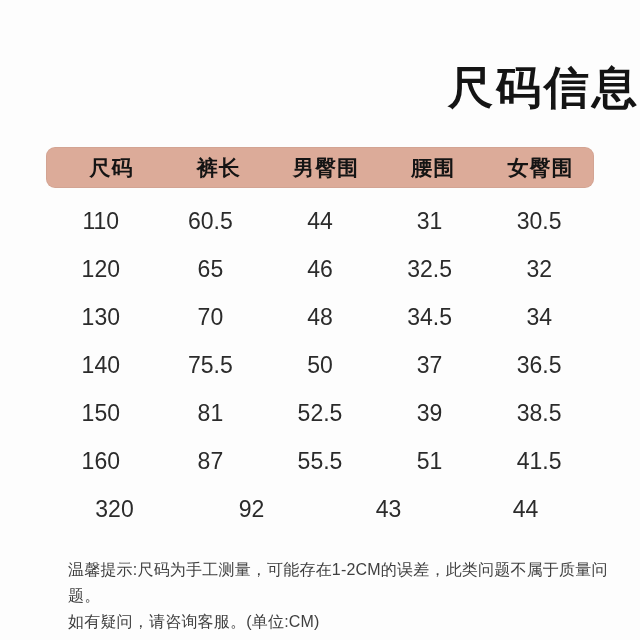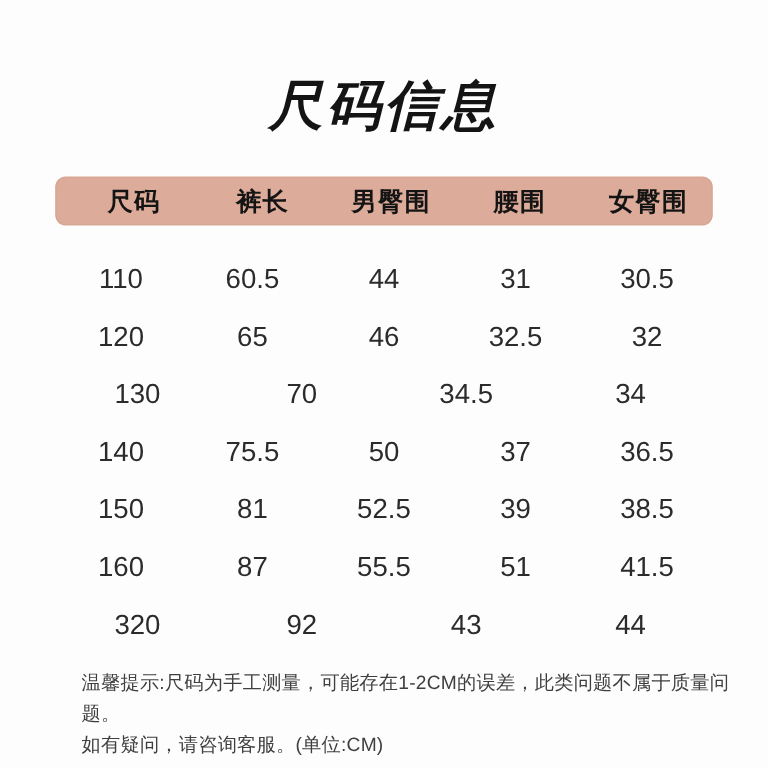--- a/index.html
+++ b/index.html
@@ -5,26 +5,25 @@
   html, body { margin: 0; padding: 0; }
   body {
     width: 640px; height: 640px;
     background: var(--page-bg, #fdfdfd);
     font-family: "Liberation Sans", "DejaVu Sans", sans-serif;
     overflow: hidden;
     position: relative;
   }
   .page-title {
     margin-top: 58px;
-    text-align: center;
+    text-align: right;
     font-size: 45px;
     font-weight: 700;
     letter-spacing: 3px;
     color: var(--title-color, #141414);
-    font-style: italic;
   }
   .size-table {
     width: 548px;
     margin: 29px auto 0 auto;
   }
   .header-row {
     height: 41px;
     display: flex;
     align-items: center;
     background: var(--header-bg, #dcab99);
@@ -39,21 +38,21 @@
     font-weight: 700;
     letter-spacing: 1px;
     color: var(--title-color, #141414);
   }
   .rows {
     margin-top: 20px;
   }
   .data-row {
     height: 48px;
     display: flex;
-    align-items: center;
+    align-items: flex-start;
   }
   .data-row span {
     flex: 1;
     text-align: center;
     font-size: 23px;
     font-weight: 500;
     color: var(--cell-color, #2b2b2b);
   }
   .note {
     margin: 13px 0 0 68px;
@@ -88,20 +87,21 @@
     <div class="data-row">
       <span>120</span>
       <span>65</span>
       <span>46</span>
       <span>32.5</span>
       <span>32</span>
     </div>
     <div class="data-row">
       <span>130</span>
       <span>70</span>
+      <span>48</span>
       <span>34.5</span>
       <span>34</span>
     </div>
     <div class="data-row">
       <span>140</span>
       <span>75.5</span>
       <span>50</span>
       <span>37</span>
       <span>36.5</span>
     </div>

